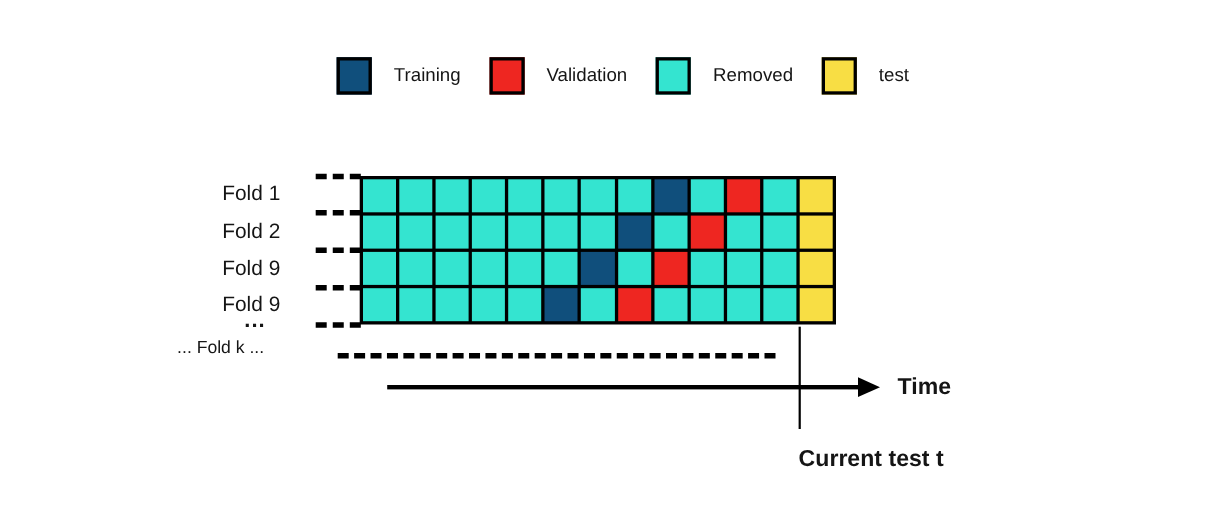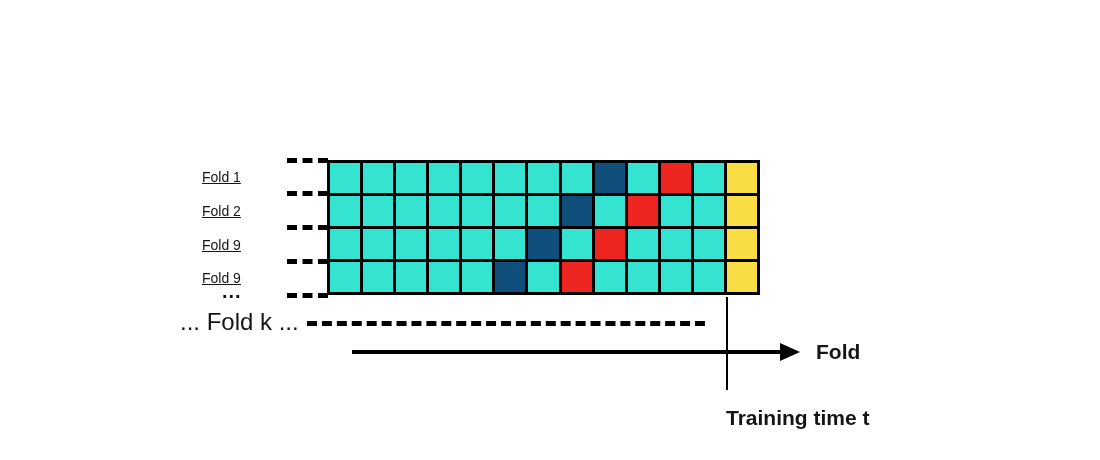--- a/index.html
+++ b/index.html
@@ -6,50 +6,68 @@
   .canvas{
     position:relative;width:1100px;height:460px;background:#fff;overflow:hidden;
     font-family:"Liberation Sans",sans-serif;color:#151515;
   }
   
   .legend{position:absolute;left:306px;top:52px;display:flex;align-items:center;gap:26px;}
   .legend-item{display:flex;align-items:center;gap:20px;}
   .legend-swatch{width:32px;height:34px;border:3px solid #000;box-sizing:border-box;display:inline-block;}
   .legend-label{font-size:17px;}
   
-  .fold-label{position:absolute;left:202px;font-size:14px;line-height:20px;white-space:nowrap;text-decoration:underline;}
+  .fold-label{position:absolute;left:202px;font-size:19px;line-height:20px;white-space:nowrap;}
   
   .dash-stub{position:absolute;left:287px;width:41px;height:0;border-top:5px dashed #000;}
   
   .fold-grid{
     position:absolute;left:327px;top:160px;width:433px;height:135px;
     background:#000;display:grid;grid-template-columns:repeat(13,1fr);
     grid-template-rows:repeat(4,1fr);gap:3px;padding:3px;box-sizing:border-box;
   }
   .cell{width:100%;height:100%;}
   
   .more-ellipsis{position:absolute;left:222px;top:280px;font-size:20px;font-weight:bold;letter-spacing:1px;}
-  .foldk-label{position:absolute;left:180px;top:308px;font-size:24px;white-space:nowrap;}
+  .foldk-label{position:absolute;left:161px;top:308px;font-size:16px;white-space:nowrap;}
   .foldk-dash{position:absolute;left:307px;top:321px;width:398px;height:0;border-top:5px dashed #000;}
   
   .time-line{position:absolute;left:352px;top:350px;width:430px;height:4px;background:#000;}
   .time-arrowhead{
     position:absolute;left:780px;top:343px;width:0;height:0;
     border-left:20px solid #000;border-top:9px solid transparent;border-bottom:9px solid transparent;
   }
   .time-label{position:absolute;left:816px;top:340px;font-size:21px;font-weight:bold;}
   
   .current-line{position:absolute;left:726px;top:297px;width:2px;height:93px;background:#000;}
   .current-label{position:absolute;left:726px;top:406px;font-size:21px;font-weight:bold;white-space:nowrap;}
 </style>
 </head>
 <body>
 
 <div class="canvas">
 
+  <div class="legend" id="legend">
+      <div class="legend-item">
+        <div class="legend-swatch" style="background: rgb(16, 79, 124);"></div>
+        <div class="legend-label">Training</div>
+      </div>
+      <div class="legend-item">
+        <div class="legend-swatch" style="background: rgb(238, 38, 33);"></div>
+        <div class="legend-label">Validation</div>
+      </div>
+      <div class="legend-item">
+        <div class="legend-swatch" style="background: rgb(52, 228, 208);"></div>
+        <div class="legend-label">Removed</div>
+      </div>
+      <div class="legend-item">
+        <div class="legend-swatch" style="background: rgb(248, 222, 68);"></div>
+        <div class="legend-label">test</div>
+      </div>
+    </div>
 
   <div id="fold-labels">
       <div class="fold-label" style="top: 167px;">Fold 1</div>
       <div class="fold-label" style="top: 201px; text-align: center;">Fold 2</div>
       <div class="fold-label" style="top: 235px;">Fold 9</div>
       <div class="fold-label" style="top: 268px;">Fold 9</div>
     </div>
   <div id="dash-stubs">
       <div class="dash-stub" style="top: 158px;"></div>
       <div class="dash-stub" style="top: 191px;"></div>
@@ -113,18 +131,18 @@
       <div class="cell" style="background: rgb(248, 222, 68);"></div>
     </div>
 
   <div class="more-ellipsis">...</div>
 
   <div class="foldk-label">... Fold k ...</div>
   <div class="foldk-dash"></div>
 
   <div class="time-line"></div>
   <div class="time-arrowhead"></div>
-  <div class="time-label">Fold</div>
+  <div class="time-label">Time</div>
 
   <div class="current-line"></div>
-  <div class="current-label">Training time t</div>
+  <div class="current-label">Current test t</div>
 
 </div>
 
 </body></html>

